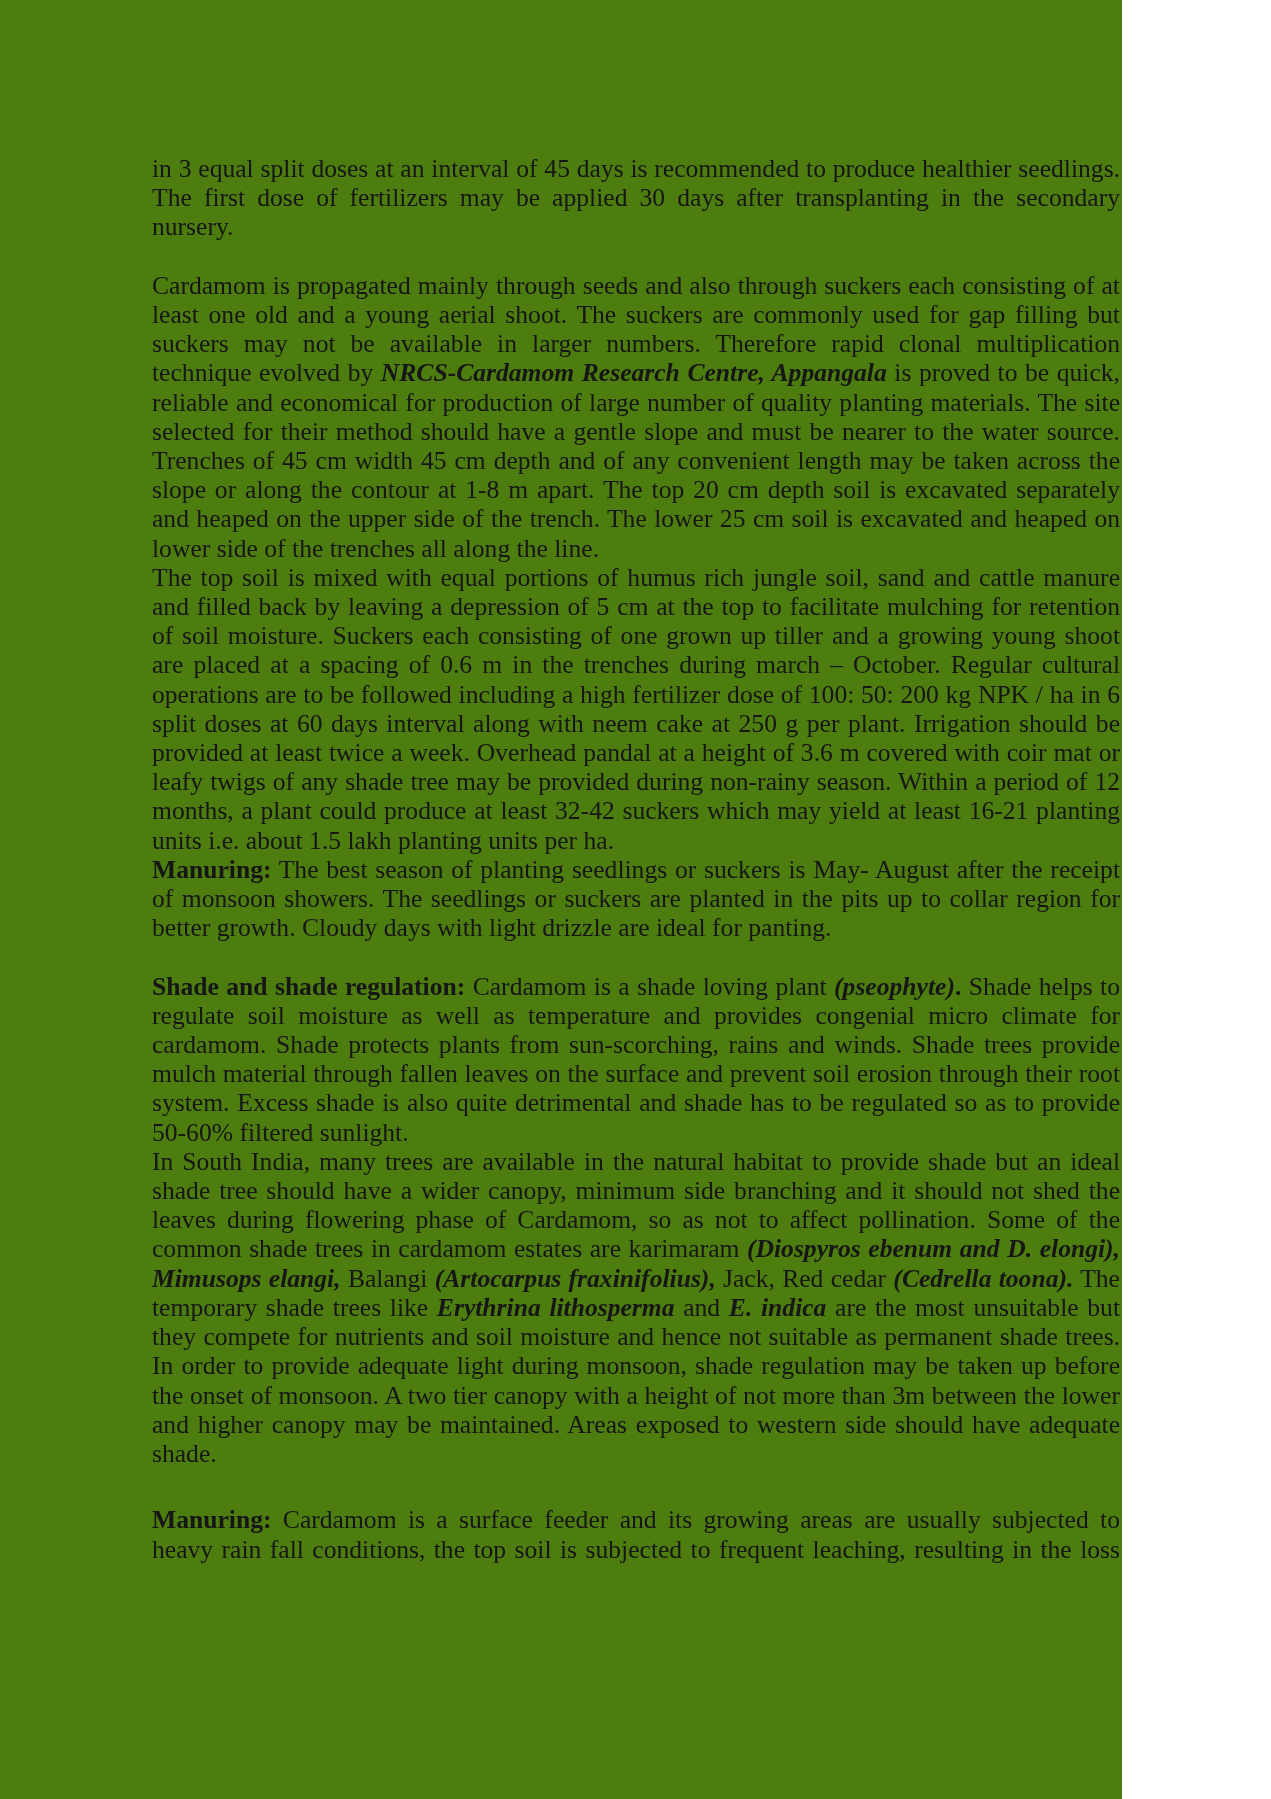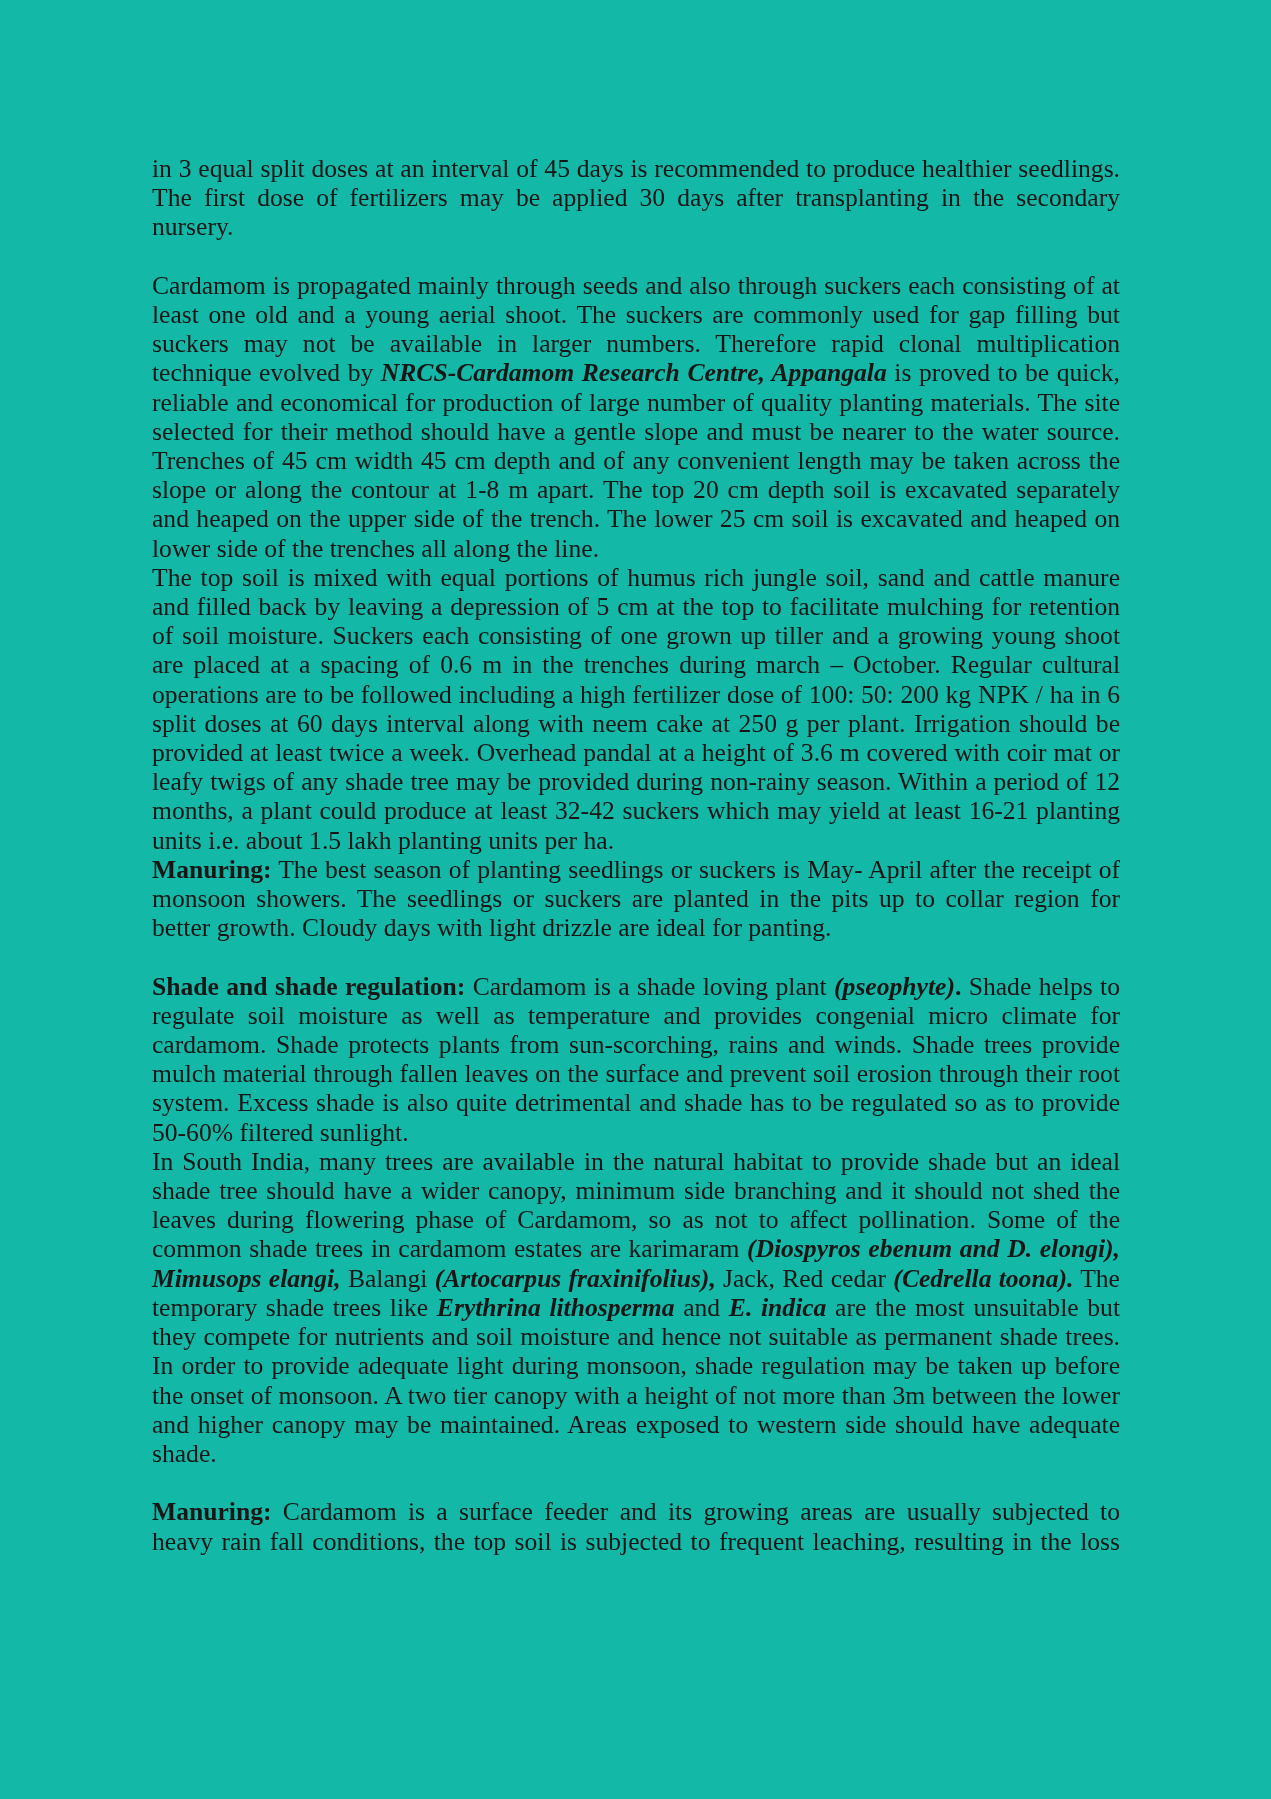--- a/index.html
+++ b/index.html
@@ -2,23 +2,23 @@
 <html><head>
 <meta charset="utf-8">
 <style>
   html, body {
     margin: 0;
     padding: 0;
     background: #ffffff;
   }
   #page {
     position: relative;
-    width: 1271px;
+    width: 1122px;
     height: 1799px;
-    background: #14b8a6;
+    background: #4d7c0f;
     overflow: hidden;
   }
   #doc {
     position: absolute;
     left: 152px;
     top: 154px;
     width: 968px;
     font-family: "Liberation Serif", "DejaVu Serif", serif;
     font-size: 25.6px;
     line-height: 29.2px;
@@ -27,34 +27,35 @@
   #doc p {
     margin: 0;
     padding: 0;
     text-align: justify;
   }
   #doc p.blank {
     height: 29.2px;
   }
   #doc p.cont {
     text-align-last: justify;
+    margin-top: 8px;
   }
   .s-n { font-weight: normal; font-style: normal; }
   .s-b { font-weight: bold;   font-style: normal; }
   .s-i { font-weight: bold; font-style: italic; }
 </style>
 </head>
 <body>
 
 <div id="page">
   <div id="doc" style="color: rgb(22, 22, 22);">
       <p><span class="s-n">in 3 equal split doses at an interval of 45 days is recommended to produce healthier seedlings. The first dose of fertilizers may be applied 30 days after transplanting in the secondary nursery.</span></p>
       <p class="blank"></p>
       <p><span class="s-n">Cardamom is propagated mainly through seeds and also through suckers each consisting of at least one old and a young aerial shoot. The suckers are commonly used for gap filling but suckers may not be available in larger numbers. Therefore rapid clonal multiplication technique evolved by </span><span class="s-i">NRCS-Cardamom Research Centre, Appangala</span><span class="s-n"> is proved to be quick, reliable and economical for production of large number of quality planting materials. The site selected for their method should have a gentle slope and must be nearer to the water source. Trenches of 45 cm width 45 cm depth and of any convenient length may be taken across the slope or along the contour at 1-8 m apart. The top 20 cm depth soil is excavated separately and heaped on the upper side of the trench. The lower 25 cm soil is excavated and heaped on lower side of the trenches all along the line.</span></p>
       <p><span class="s-n">The top soil is mixed with equal portions of humus rich jungle soil, sand and cattle manure and filled back by leaving a depression of 5 cm at the top to facilitate mulching for retention of soil moisture. Suckers each consisting of one grown up tiller and a growing young shoot are placed at a spacing of 0.6 m in the trenches during march – October. Regular cultural operations are to be followed including a high fertilizer dose of 100: 50: 200 kg NPK / ha in 6 split doses at 60 days interval along with neem cake at 250 g per plant. Irrigation should be provided at least twice a week. Overhead pandal at a height of 3.6 m covered with coir mat or leafy twigs of any shade tree may be provided during non-rainy season. Within a period of 12 months, a plant could produce at least 32-42 suckers which may yield at least 16-21 planting units i.e. about 1.5 lakh planting units per ha.</span></p>
-      <p><span class="s-b">Manuring:</span><span class="s-n"> The best season of planting seedlings or suckers is May- April after the receipt of monsoon showers. The seedlings or suckers are planted in the pits up to collar region for better growth. Cloudy days with light drizzle are ideal for panting.</span></p>
+      <p><span class="s-b">Manuring:</span><span class="s-n"> The best season of planting seedlings or suckers is May- August after the receipt of monsoon showers. The seedlings or suckers are planted in the pits up to collar region for better growth. Cloudy days with light drizzle are ideal for panting.</span></p>
       <p class="blank"></p>
       <p><span class="s-b">Shade and shade regulation:</span><span class="s-n"> Cardamom is a shade loving plant </span><span class="s-i">(pseophyte)</span><span class="s-b">.</span><span class="s-n"> Shade helps to regulate soil moisture as well as temperature and provides congenial micro climate for cardamom. Shade protects plants from sun-scorching, rains and winds. Shade trees provide mulch material through fallen leaves on the surface and prevent soil erosion through their root system. Excess shade is also quite detrimental and shade has to be regulated so as to provide 50-60% filtered sunlight.</span></p>
       <p><span class="s-n">In South India, many trees are available in the natural habitat to provide shade but an ideal shade tree should have a wider canopy, minimum side branching and it should not shed the leaves during flowering phase of Cardamom, so as not to affect pollination. Some of the common shade trees in cardamom estates are karimaram </span><span class="s-i">(Diospyros ebenum and D. elongi),</span><span class="s-n"> </span><span class="s-i">Mimusops elangi,</span><span class="s-n"> Balangi </span><span class="s-i">(Artocarpus fraxinifolius),</span><span class="s-n"> Jack, Red cedar </span><span class="s-i">(Cedrella toona).</span><span class="s-n"> The temporary shade trees like </span><span class="s-i">Erythrina lithosperma</span><span class="s-n"> and </span><span class="s-i">E. indica</span><span class="s-n"> are the most unsuitable but they compete for nutrients and soil moisture and hence not suitable as permanent shade trees. In order to provide adequate light during monsoon, shade regulation may be taken up before the onset of monsoon. A two tier canopy with a height of not more than 3m between the lower and higher canopy may be maintained. Areas exposed to western side should have adequate shade.</span></p>
       <p class="blank"></p>
       <p class="cont"><span class="s-b">Manuring:</span><span class="s-n"> Cardamom is a surface feeder and its growing areas are usually subjected to heavy rain fall conditions, the top soil is subjected to frequent leaching, resulting in the loss</span></p>
     </div>
 </div>
 
 </body></html>

